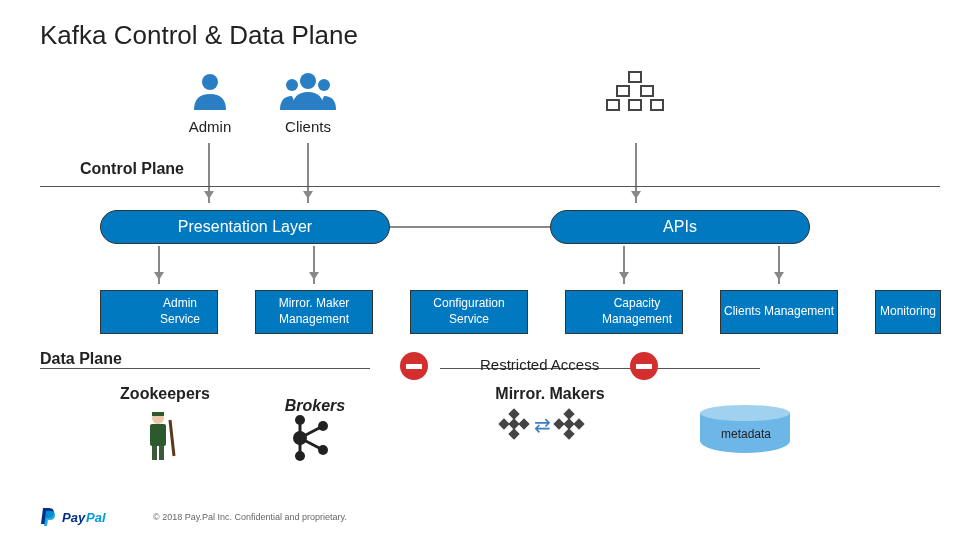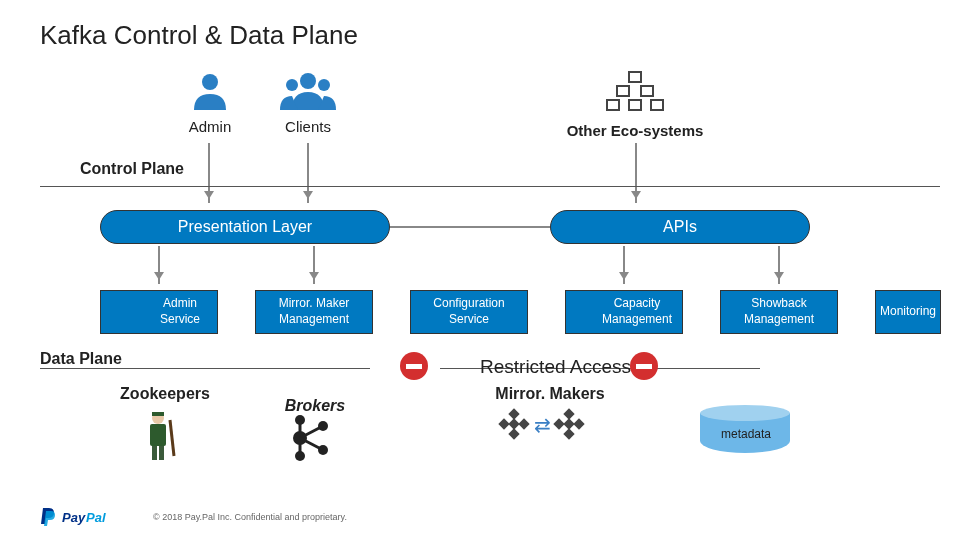--- a/index.html
+++ b/index.html
@@ -80,21 +80,21 @@
   .svc1 { top: 290px; left: 100px; padding-left: 44px; }
   .svc2 { top: 290px; left: 255px; }
   .svc3 { top: 290px; left: 410px; }
   .svc4 { top: 290px; left: 565px; padding-left: 28px; }
   .svc5 { top: 290px; left: 720px; }
   .svc6 { top: 290px; left: 875px; width: 66px; }
   .restricted {
     position: absolute;
     top: 356px;
     left: 480px;
-    font-size: 19px;
+    font-size: 15px;
     color: #222;
   }
   .dp-label {
     position: absolute;
     font-size: 16px;
     color: #222;
     font-weight: 400;
     text-align: center;
   }
   .zk-label { top: 385px; left: 105px; width: 120px; font-weight: bold; }
@@ -235,21 +235,20 @@
 
 <div class="actor icon-eco">
   <svg width="60" height="44" viewBox="0 0 60 44">
     <rect x="24" y="2" width="12" height="10" fill="none" stroke="#444" stroke-width="2"></rect>
     <rect x="12" y="16" width="12" height="10" fill="none" stroke="#444" stroke-width="2"></rect>
     <rect x="36" y="16" width="12" height="10" fill="none" stroke="#444" stroke-width="2"></rect>
     <rect x="2" y="30" width="12" height="10" fill="none" stroke="#444" stroke-width="2"></rect>
     <rect x="24" y="30" width="12" height="10" fill="none" stroke="#444" stroke-width="2"></rect>
     <rect x="46" y="30" width="12" height="10" fill="none" stroke="#444" stroke-width="2"></rect>
   </svg>
-  <div class="label" style="font-weight:700">Other Eco-systems</div>
 </div>
 
 <div class="arrow-down" style="top:143px; left:208px; height:60px;"></div>
 <div class="arrow-down" style="top:143px; left:307px; height:60px;"></div>
 <div class="arrow-down" style="top:143px; left:635px; height:60px;"></div>
 
 <div class="section-label control-plane-label">Control Plane</div>
 <div class="hr-line hr1"></div>
 
 <div class="layer-box presentation-layer">Presentation Layer</div>
@@ -258,21 +257,21 @@
 
 <div class="arrow-down" style="top:246px; left:158px; height:38px;"></div>
 <div class="arrow-down" style="top:246px; left:313px; height:38px;"></div>
 <div class="arrow-down" style="top:246px; left:623px; height:38px;"></div>
 <div class="arrow-down" style="top:246px; left:778px; height:38px;"></div>
 
 <div class="svc-box svc1">Admin Service</div>
 <div class="svc-box svc2">Mirror. Maker Management</div>
 <div class="svc-box svc3">Configuration Service</div>
 <div class="svc-box svc4">Capacity Management</div>
-<div class="svc-box svc5">Showback Management</div>
+<div class="svc-box svc5">Clients Management</div>
 <div class="svc-box svc6">Monitoring</div>
 
 <div class="section-label data-plane-label">Data Plane</div>
 <div class="hr-line hr2"></div>
 <div class="hr-line hr3"></div>
 <div class="restricted">Restricted Access</div>
 
 <div class="no-entry ne1"></div>
 <div class="no-entry ne2"></div>
 

